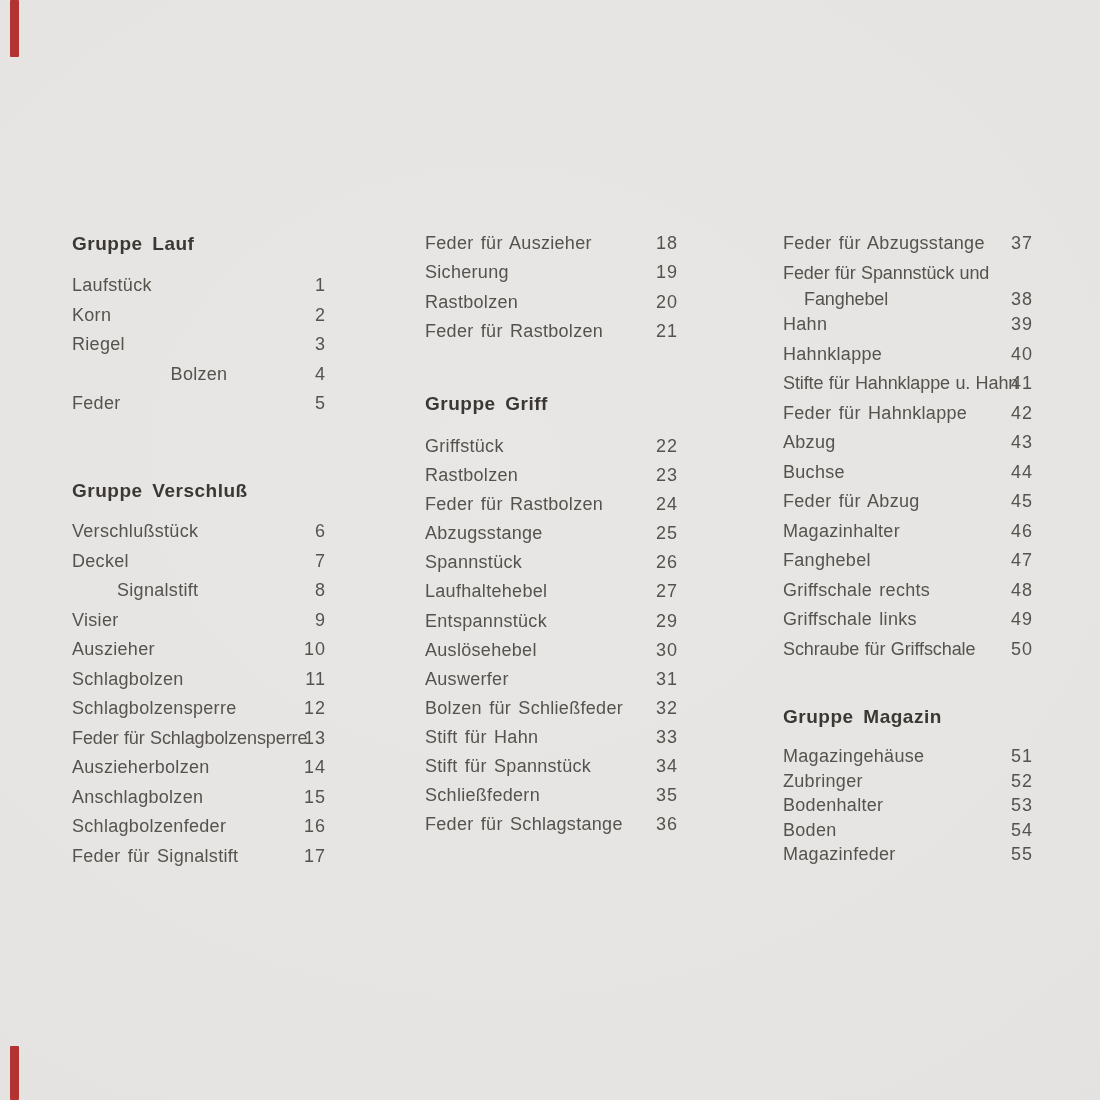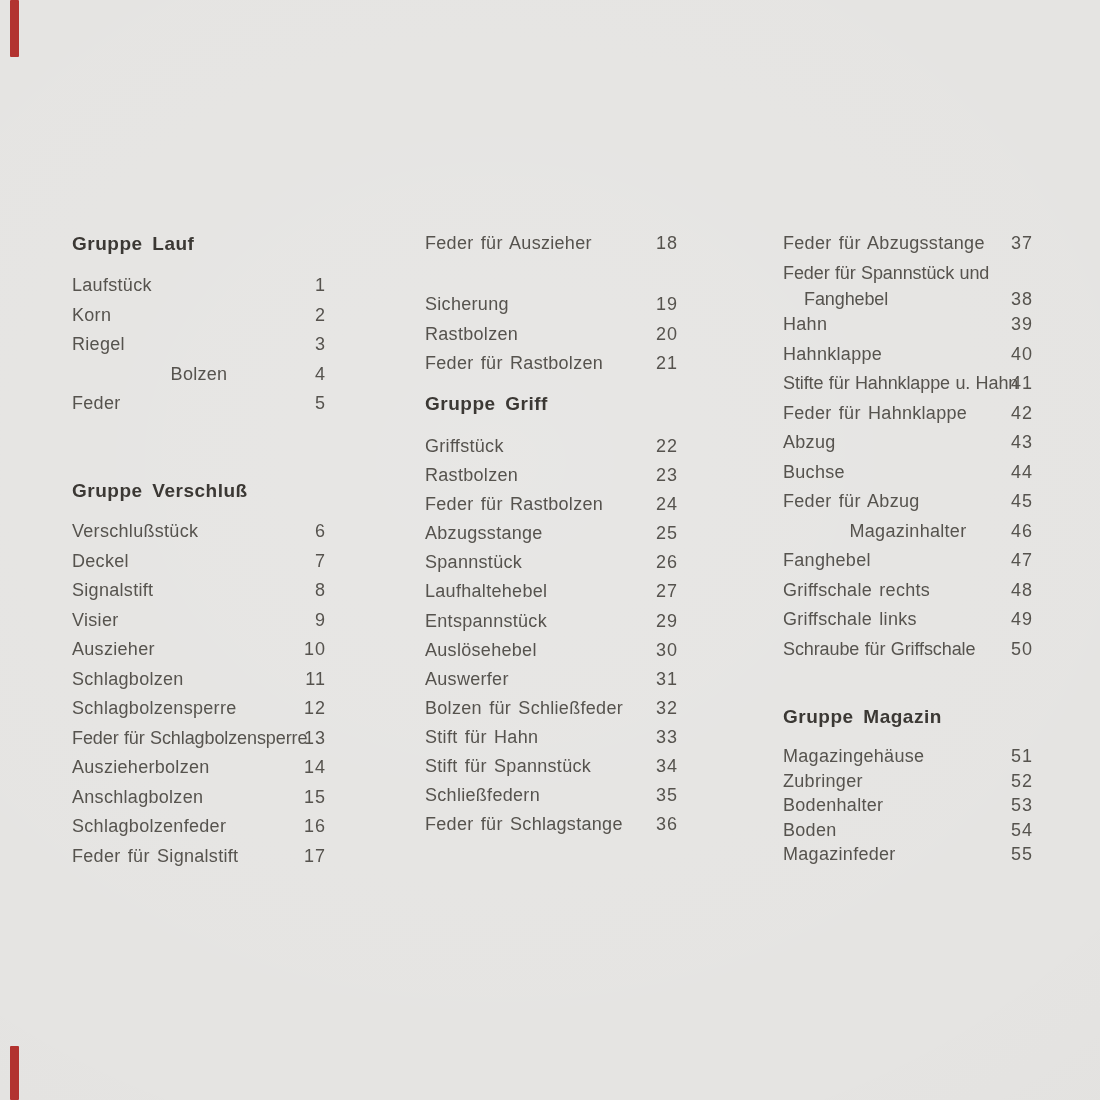--- a/index.html
+++ b/index.html
@@ -79,36 +79,36 @@
         <div class="row" style="height: 29.5px;"><span class="label" style="line-height: 29.5px;">Laufstück</span><span class="num" style="line-height: 29.5px;">1</span></div>
         <div class="row" style="height: 29.5px;"><span class="label" style="line-height: 29.5px;">Korn</span><span class="num" style="line-height: 29.5px;">2</span></div>
         <div class="row" style="height: 29.5px;"><span class="label" style="line-height: 29.5px;">Riegel</span><span class="num" style="line-height: 29.5px;">3</span></div>
         <div class="row" style="height: 29.5px; text-align: center;"><span class="label" style="line-height: 29.5px;">Bolzen</span><span class="num" style="line-height: 29.5px;">4</span></div>
         <div class="row" style="height: 29.5px;"><span class="label" style="line-height: 29.5px;">Feder</span><span class="num" style="line-height: 29.5px;">5</span></div>
       </div>
       <div class="sec-heading" style="top: 481px;">Gruppe Verschluß</div>
       <div class="list" style="top: 517px;">
         <div class="row" style="height: 29.5px;"><span class="label" style="line-height: 29.5px;">Verschlußstück</span><span class="num" style="line-height: 29.5px;">6</span></div>
         <div class="row" style="height: 29.5px;"><span class="label" style="line-height: 29.5px;">Deckel</span><span class="num" style="line-height: 29.5px;">7</span></div>
-        <div class="row" style="height: 29.5px;"><span class="label" style="line-height: 29.5px;">Signalstift</span><span class="num" style="line-height: 29.5px;">8</span></div>
+        <div class="row" style="height: 29.5px;"><span class="label" style="line-height: 29.5px; margin-left: 45px;">Signalstift</span><span class="num" style="line-height: 29.5px;">8</span></div>
         <div class="row" style="height: 29.5px;"><span class="label" style="line-height: 29.5px;">Visier</span><span class="num" style="line-height: 29.5px;">9</span></div>
         <div class="row" style="height: 29.5px;"><span class="label" style="line-height: 29.5px;">Auszieher</span><span class="num" style="line-height: 29.5px;">10</span></div>
         <div class="row" style="height: 29.5px;"><span class="label" style="line-height: 29.5px;">Schlagbolzen</span><span class="num" style="line-height: 29.5px;">11</span></div>
         <div class="row" style="height: 29.5px;"><span class="label" style="line-height: 29.5px;">Schlagbolzensperre</span><span class="num" style="line-height: 29.5px;">12</span></div>
         <div class="row" style="height: 29.5px;"><span class="label tight" style="line-height: 29.5px;">Feder für Schlagbolzensperre</span><span class="num" style="line-height: 29.5px;">13</span></div>
         <div class="row" style="height: 29.5px;"><span class="label" style="line-height: 29.5px;">Auszieherbolzen</span><span class="num" style="line-height: 29.5px; margin-left: 48px;">14</span></div>
         <div class="row" style="height: 29.5px;"><span class="label" style="line-height: 29.5px;">Anschlagbolzen</span><span class="num" style="line-height: 29.5px;">15</span></div>
         <div class="row" style="height: 29.5px;"><span class="label" style="line-height: 29.5px;">Schlagbolzenfeder</span><span class="num" style="line-height: 29.5px;">16</span></div>
         <div class="row" style="height: 29.5px;"><span class="label" style="line-height: 29.5px;">Feder für Signalstift</span><span class="num" style="line-height: 29.5px;">17</span></div>
       </div>
     </div>
   <div class="col" id="col-1" style="left: 425px; width: 253px;">
       <div class="list" style="top: 229px;">
         <div class="row" style="height: 29.3px;"><span class="label" style="line-height: 29.3px;">Feder für Auszieher</span><span class="num" style="line-height: 29.3px;">18</span></div>
-        <div class="row" style="height: 29.3px; margin-top: 32px;"><span class="label" style="line-height: 29.3px;">Sicherung</span><span class="num" style="line-height: 29.3px;">19</span></div>
+        <div class="row" style="height: 29.3px;"><span class="label" style="line-height: 29.3px;">Sicherung</span><span class="num" style="line-height: 29.3px;">19</span></div>
         <div class="row" style="height: 29.3px;"><span class="label" style="line-height: 29.3px;">Rastbolzen</span><span class="num" style="line-height: 29.3px;">20</span></div>
         <div class="row" style="height: 29.3px;"><span class="label" style="line-height: 29.3px;">Feder für Rastbolzen</span><span class="num" style="line-height: 29.3px;">21</span></div>
       </div>
       <div class="sec-heading" style="top: 394px;">Gruppe Griff</div>
       <div class="list" style="top: 432px;">
         <div class="row" style="height: 29.1px;"><span class="label" style="line-height: 29.1px;">Griffstück</span><span class="num" style="line-height: 29.1px;">22</span></div>
         <div class="row" style="height: 29.1px;"><span class="label" style="line-height: 29.1px;">Rastbolzen</span><span class="num" style="line-height: 29.1px;">23</span></div>
         <div class="row" style="height: 29.1px;"><span class="label" style="line-height: 29.1px;">Feder für Rastbolzen</span><span class="num" style="line-height: 29.1px;">24</span></div>
         <div class="row" style="height: 29.1px;"><span class="label" style="line-height: 29.1px;">Abzugsstange</span><span class="num" style="line-height: 29.1px;">25</span></div>
         <div class="row" style="height: 29.1px;"><span class="label" style="line-height: 29.1px;">Spannstück</span><span class="num" style="line-height: 29.1px;">26</span></div>
@@ -127,21 +127,21 @@
       <div class="list" style="top: 229px;">
         <div class="row" style="height: 29.5px;"><span class="label" style="line-height: 29.5px;">Feder für Abzugsstange</span><span class="num" style="line-height: 29.5px;">37</span></div>
         <div class="row two-line" style="height: 51.7px;"><span class="label tight" style="line-height: 29.5px;"><span class="line1" style="display: block; line-height: 29.5px;">Feder für Spannstück und</span><span class="line2" style="display: block; line-height: 22px;">Fanghebel</span></span><span class="num" style="line-height: 22px;">38</span></div>
         <div class="row" style="height: 29.5px;"><span class="label" style="line-height: 29.5px;">Hahn</span><span class="num" style="line-height: 29.5px;">39</span></div>
         <div class="row" style="height: 29.5px;"><span class="label" style="line-height: 29.5px;">Hahnklappe</span><span class="num" style="line-height: 29.5px;">40</span></div>
         <div class="row" style="height: 29.5px;"><span class="label tight" style="line-height: 29.5px;">Stifte für Hahnklappe u. Hahn</span><span class="num" style="line-height: 29.5px;">41</span></div>
         <div class="row" style="height: 29.5px;"><span class="label" style="line-height: 29.5px;">Feder für Hahnklappe</span><span class="num" style="line-height: 29.5px;">42</span></div>
         <div class="row" style="height: 29.5px;"><span class="label" style="line-height: 29.5px;">Abzug</span><span class="num" style="line-height: 29.5px;">43</span></div>
         <div class="row" style="height: 29.5px;"><span class="label" style="line-height: 29.5px;">Buchse</span><span class="num" style="line-height: 29.5px;">44</span></div>
         <div class="row" style="height: 29.5px;"><span class="label" style="line-height: 29.5px;">Feder für Abzug</span><span class="num" style="line-height: 29.5px;">45</span></div>
-        <div class="row" style="height: 29.5px; text-align: center;"><span class="label" style="line-height: 29.5px;">Magazinhalter</span><span class="num" style="line-height: 29.5px;">46</span></div>
+        <div class="row" style="height: 29.5px;"><span class="label" style="line-height: 29.5px;">Magazinhalter</span><span class="num" style="line-height: 29.5px;">46</span></div>
         <div class="row" style="height: 29.5px;"><span class="label" style="line-height: 29.5px;">Fanghebel</span><span class="num" style="line-height: 29.5px;">47</span></div>
         <div class="row" style="height: 29.5px;"><span class="label" style="line-height: 29.5px;">Griffschale rechts</span><span class="num" style="line-height: 29.5px;">48</span></div>
         <div class="row" style="height: 29.5px;"><span class="label" style="line-height: 29.5px;">Griffschale links</span><span class="num" style="line-height: 29.5px;">49</span></div>
         <div class="row" style="height: 29.5px;"><span class="label tight" style="line-height: 29.5px;">Schraube für Griffschale</span><span class="num" style="line-height: 29.5px;">50</span></div>
       </div>
       <div class="sec-heading" style="top: 707px;">Gruppe Magazin</div>
       <div class="list" style="top: 744px;">
         <div class="row" style="height: 24.6px;"><span class="label" style="line-height: 24.6px;">Magazingehäuse</span><span class="num" style="line-height: 24.6px;">51</span></div>
         <div class="row" style="height: 24.6px;"><span class="label" style="line-height: 24.6px;">Zubringer</span><span class="num" style="line-height: 24.6px;">52</span></div>
         <div class="row" style="height: 24.6px;"><span class="label" style="line-height: 24.6px;">Bodenhalter</span><span class="num" style="line-height: 24.6px;">53</span></div>

